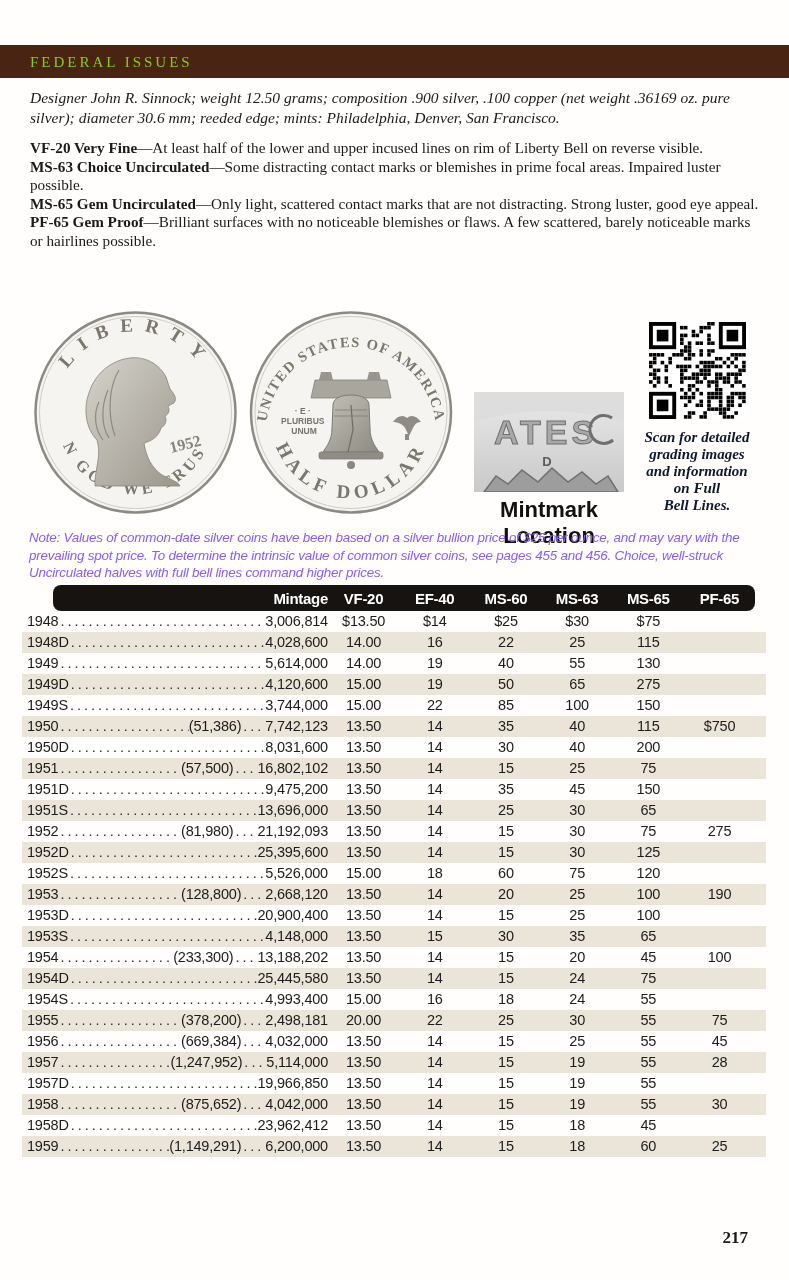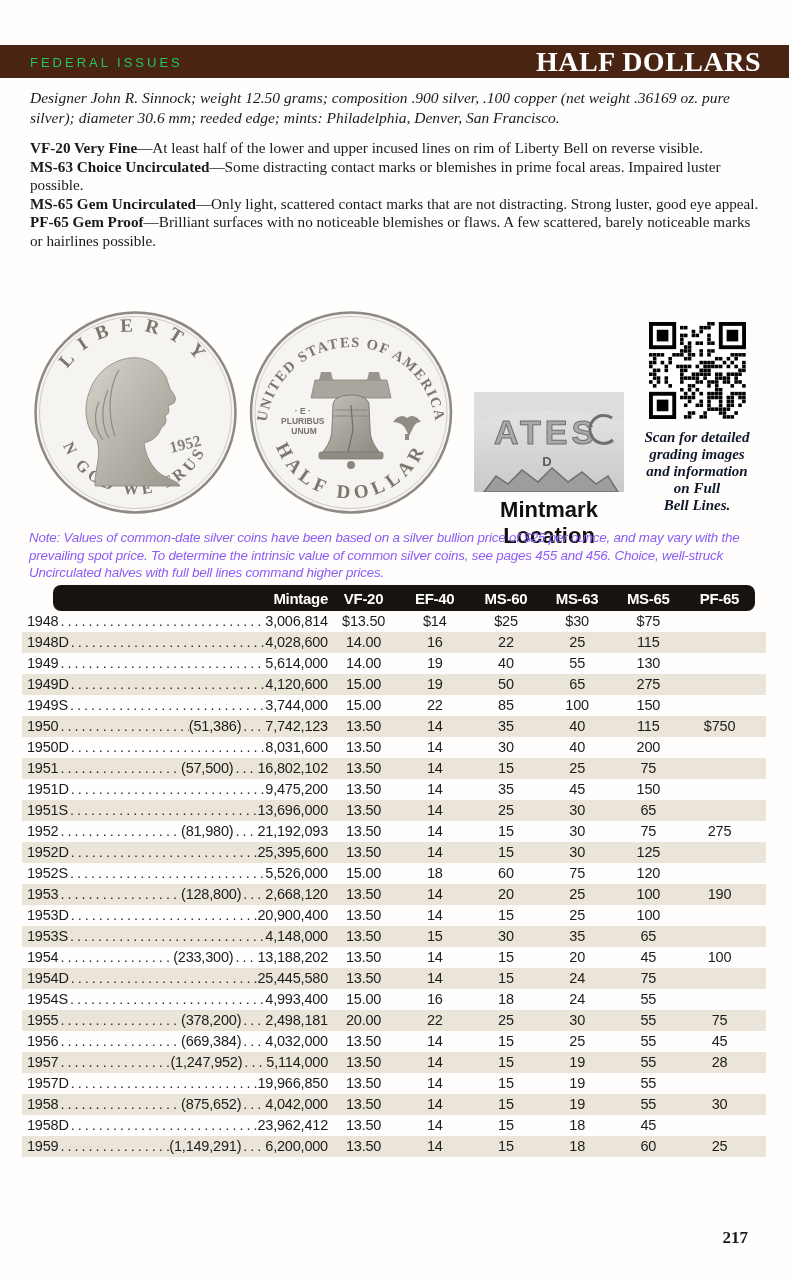--- a/index.html
+++ b/index.html
@@ -6,21 +6,21 @@
   html,body { background:#888; }
   .page {
     position:relative; width:789px; height:1280px; margin:0 auto;
     background:#fffefc; overflow:hidden;
     font-family:"Liberation Serif", serif; color:#1a1a1a;
   }
   
   .header-bar { position:absolute; left:0; top:45px; width:789px; height:33px; background:#4a2412; }
   .federal-issues {
     position:absolute; left:30px; top:50%; transform:translateY(-50%);
-    font-family:Liberation Sans, sans-serif; font-size:13px; letter-spacing:3px; color:#22c55e;
+    font-family:Liberation Serif, serif; font-size:15px; letter-spacing:3px; color:#84cc16;
   }
   .half-dollars {
     position:absolute; right:28px; top:50%; transform:translateY(-50%);
     font-family:"Liberation Serif", serif; font-weight:bold; font-size:28px; color:#ffffff; letter-spacing:0.5px;
   }
   
   .designer-note {
     position:absolute; left:30px; top:88px; width:733px;
     font-style:italic; font-size:15.5px; line-height:20px;
   }
@@ -74,21 +74,20 @@
   }
   .coin-ring-text { fill:#7b776d; }
 </style>
 </head>
 <body>
 
 <div class="page">
 
   <div class="header-bar">
     <div class="federal-issues">FEDERAL ISSUES</div>
-    <div class="half-dollars">HALF DOLLARS</div>
   </div>
 
   <div class="designer-note">Designer John R. Sinnock; weight 12.50 grams; composition .900 silver, .100 copper (net weight .36169 oz. pure silver); diameter 30.6 mm; reeded edge; mints: Philadelphia, Denver, San Francisco.</div>
 
   <div class="grading" id="grading">
       <p><b>VF-20 Very Fine</b><span>—At least half of the lower and upper incused lines on rim of Liberty Bell on reverse visible.</span></p>
       <p><b>MS-63 Choice Uncirculated</b><span>—Some distracting contact marks or blemishes in prime focal areas. Impaired luster possible.</span></p>
       <p><b>MS-65 Gem Uncirculated</b><span>—Only light, scattered contact marks that are not distracting. Strong luster, good eye appeal.</span></p>
       <p><b>PF-65 Gem Proof</b><span>—Brilliant surfaces with no noticeable blemishes or flaws. A few scattered, barely noticeable marks or hairlines possible.</span></p>
     </div>

